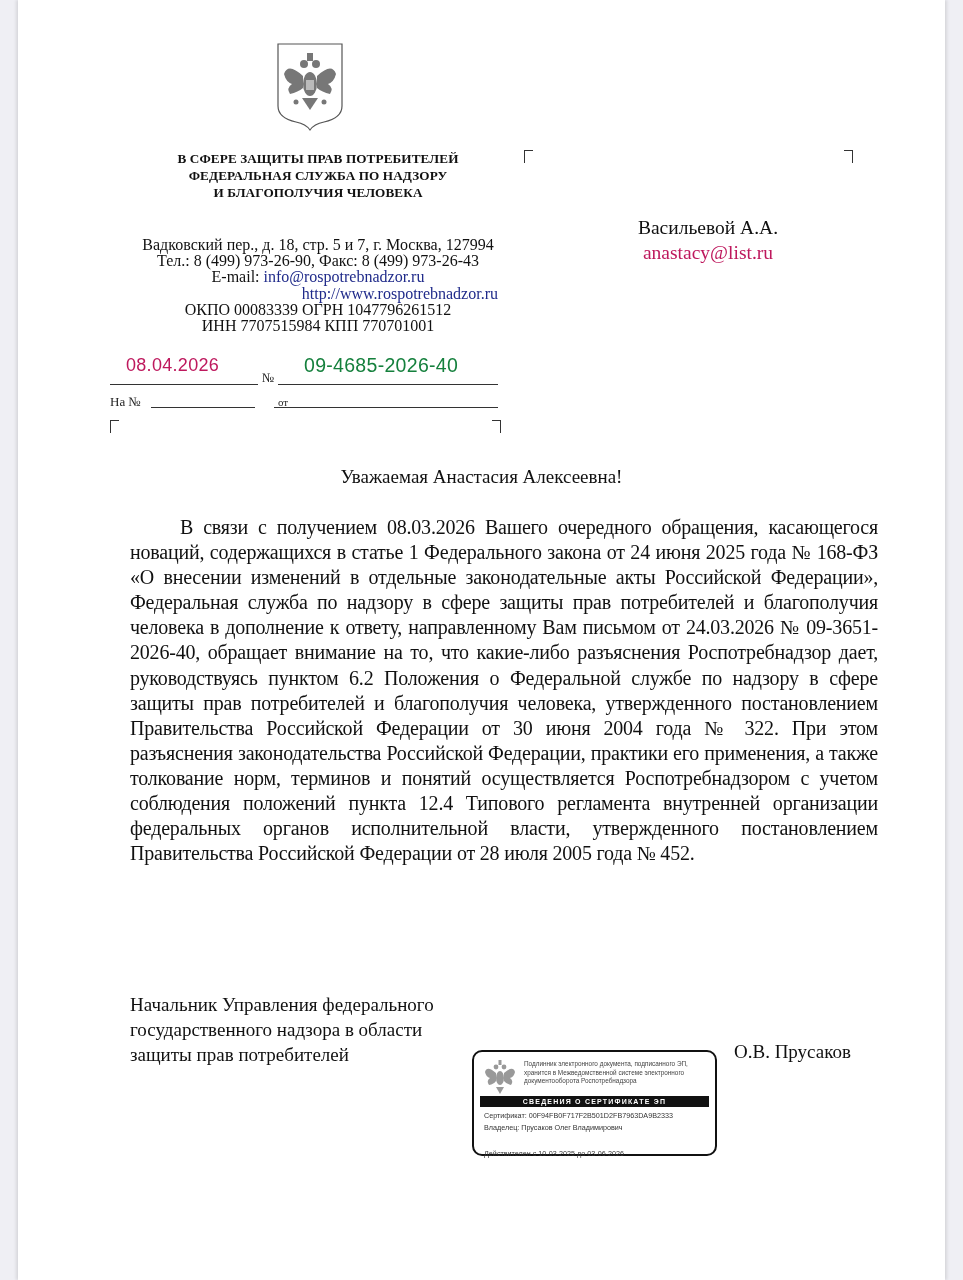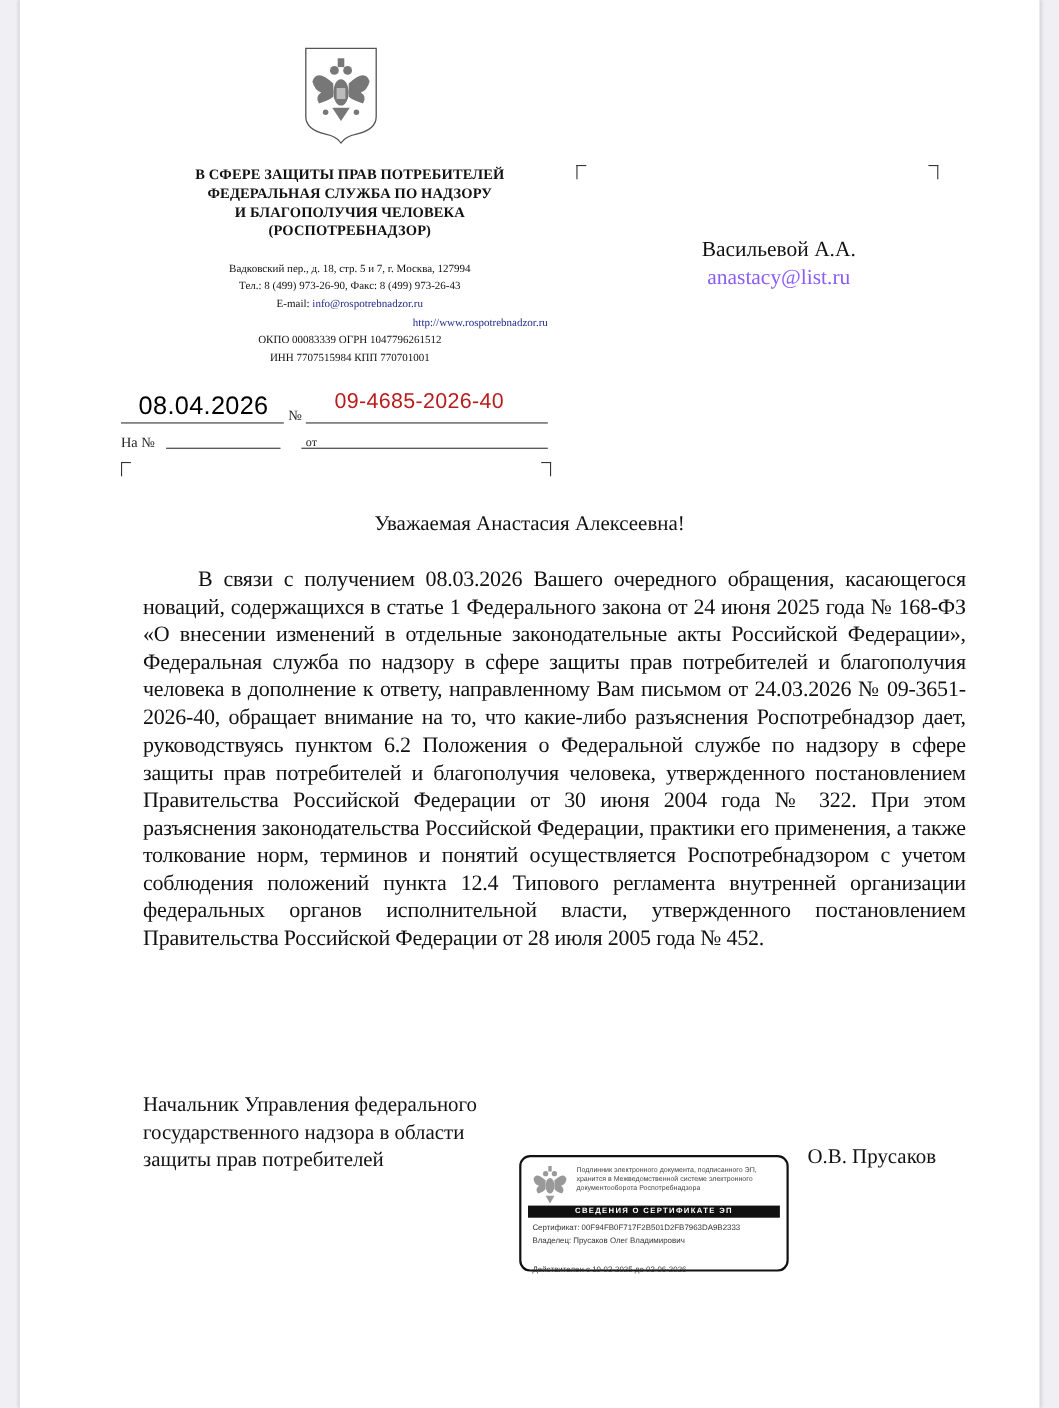--- a/index.html
+++ b/index.html
@@ -19,36 +19,36 @@
     
     .emblem { left: 256px; top: 40px; width: 72px; height: 92px; }
     
     .org-title {
       left: 120px; top: 150px; width: 360px; text-align: center;
       font-weight: bold; font-size: 13.2px; line-height: 17px; letter-spacing: 0.1px;
     }
     .org-title div { white-space: nowrap; }
     .org-details {
       left: 120px; top: 237px; width: 360px; text-align: center;
-      font-size: 10px; line-height: 16.2px;
+      font-size: 16px; line-height: 16.2px;
     }
     .org-details div { white-space: nowrap; }
     .link { color: #1f2a8a; text-align: right; }
     
     .corner { position: absolute; width: 8px; height: 12px; border-color: #333; border-style: solid; border-width: 0; }
     .corner.tl { border-left-width: 1.5px; border-top-width: 1.5px; }
     .corner.tr { border-right-width: 1.5px; border-top-width: 1.5px; }
     .recipient {
       left: 560px; top: 172px; width: 260px; text-align: center;
       font-size: 19.5px; line-height: 25px; margin-top: 43px;
     }
-    .recipient-email { color: #8b5cf6; }
+    .recipient-email { color: #be185d; }
     
-    .reg-date { left: 108px; top: 355px; font-size: 23px; color: #000000; font-family: "Liberation Sans", sans-serif; letter-spacing: 0.3px; }
-    .reg-num { left: 286px; top: 354px; font-size: 19.5px; color: #b91c1c; font-family: "Liberation Sans", sans-serif; letter-spacing: 0.3px; }
+    .reg-date { left: 108px; top: 355px; font-size: 18px; color: #be185d; font-family: "Liberation Sans", sans-serif; letter-spacing: 0.3px; }
+    .reg-num { left: 286px; top: 354px; font-size: 19.5px; color: #15803d; font-family: "Liberation Sans", sans-serif; letter-spacing: 0.3px; }
     .line { position: absolute; border-bottom: 1px solid #333; height: 0; }
     .small-label { font-size: 13px; color: #222; }
     
     .greeting { left: 0; width: 927px; top: 466px; text-align: center; font-size: 19px; }
     .body-text {
       left: 112px; top: 515px; width: 748px;
       font-size: 20px; line-height: 25.1px; text-align: justify;
       text-indent: 50px;
       font-family: "Liberation Serif", serif;
       letter-spacing: -0.2px;
@@ -92,21 +92,20 @@
       <circle cx="22" cy="62" r="2.5"></circle>
         <circle cx="50" cy="62" r="2.5"></circle>
     </g>
     <rect x="32" y="40" width="8" height="10" fill="#bbb"></rect>
   </svg>
 
   <div class="abs org-title">
     <div>В СФЕРЕ ЗАЩИТЫ ПРАВ ПОТРЕБИТЕЛЕЙ</div>
     <div>ФЕДЕРАЛЬНАЯ СЛУЖБА ПО НАДЗОРУ</div>
     <div>И БЛАГОПОЛУЧИЯ ЧЕЛОВЕКА</div>
-    <div>(РОСПОТРЕБНАДЗОР)</div>
   </div>
 
   <div class="abs org-details">
     <div>Вадковский пер., д. 18, стр. 5 и 7, г. Москва, 127994</div>
     <div>Тел.: 8 (499) 973-26-90, Факс: 8 (499) 973-26-43</div>
     <div><span>E-mail: </span><span class="link">info@rospotrebnadzor.ru</span></div>
     <div class="link">http://www.rospotrebnadzor.ru</div>
     <div>ОКПО 00083339 ОГРН 1047796261512</div>
     <div>ИНН 7707515984 КПП 770701001</div>
   </div>

